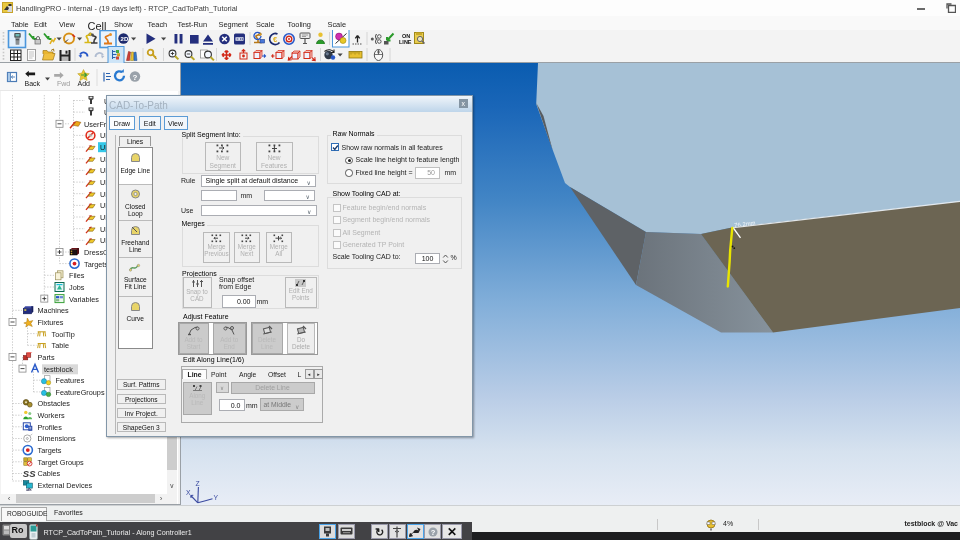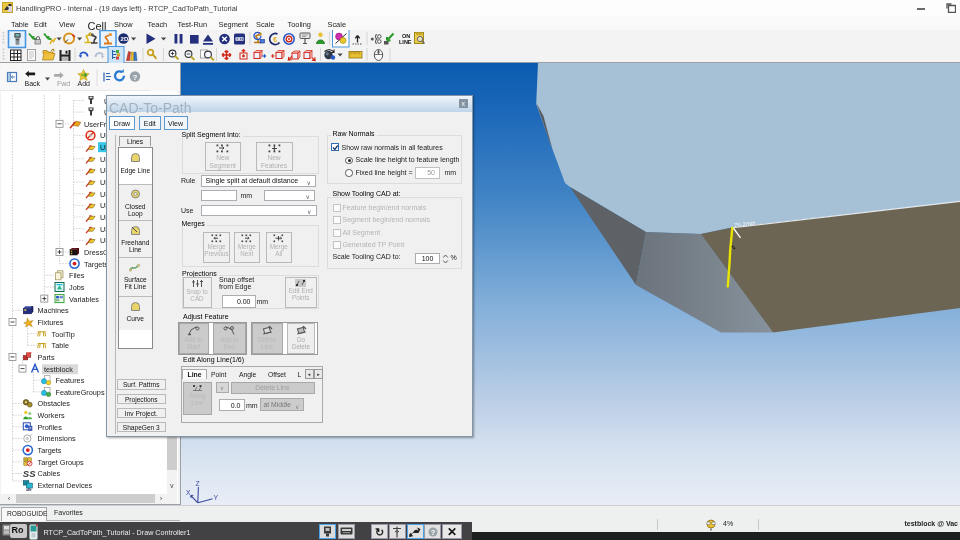--- a/index.html
+++ b/index.html
@@ -604,21 +604,21 @@
     <rect x="2" y="6.5" width="5" height="3.5" fill="#bbb"></rect>
   </svg>
 <div class="ab" style="left:9.5px;top:523.5px;width:17px;height:14.5px;background:#c9c9c9;border-radius:2px"></div>
 <div class="tx" style="left:11.5px;top:525px;font-size:9px;font-weight:bold;color:#111">Ro</div>
 <svg class="ab" style="left:28px;top:523.5px" width="11" height="16" viewBox="0 0 11 16">
     <rect x="1.5" y="0.5" width="8" height="15" rx="1.5" fill="#e8eef0" stroke="#9aa" stroke-width="0.5"></rect>
     <rect x="2.5" y="1.5" width="6" height="6" fill="#2a9a94"></rect>
     <rect x="3.5" y="9" width="4" height="4.5" fill="#c0ced4"></rect>
     <rect x="8" y="0.5" width="1.5" height="2" fill="#c03028"></rect>
   </svg>
-<div class="tx" style="left:43.5px;top:527.5px;font-size:7.2px;color:#ececec">RTCP_CadToPath_Tutorial - Draw Controller1</div>
+<div class="tx" style="left:43.5px;top:527.5px;font-size:7.2px;color:#ececec">RTCP_CadToPath_Tutorial - Along Controller1</div>
 
 <div class="ab" style="left:319px;top:523.5px;width:17px;height:15.5px;background:#dcdcdc;border:1.4px solid #4aa3e8"></div>
 <svg class="ab" style="left:322px;top:526px" width="11" height="11" viewBox="0 0 11 11">
     <rect x="2" y="0.5" width="7" height="7" fill="#3a3a3a"></rect>
     <rect x="3.5" y="2" width="4" height="3" fill="#bbb"></rect>
     <rect x="4" y="7.5" width="3" height="3" fill="#3a3a3a"></rect>
   </svg>
 <div class="ab" style="left:338px;top:523.5px;width:17px;height:15.5px;background:#dcdcdc;border:1px solid #99a"></div>
 <svg class="ab" style="left:340px;top:527px" width="13" height="8" viewBox="0 0 13 8">
     <rect x="0.5" y="0.5" width="12" height="7" rx="1" fill="#3a3a3a"></rect>
@@ -638,21 +638,21 @@
   </svg>
 <div class="ab" style="left:424px;top:523.5px;width:17px;height:15.5px;background:#e2e2e2;border:1px solid #99a"></div>
 <svg class="ab" style="left:427.5px;top:526.5px" width="10" height="10" viewBox="0 0 10 10">
     <circle cx="5" cy="5" r="4.5" fill="#9aa2aa"></circle>
     <text x="2.8" y="8" font-size="7.5" font-weight="bold" fill="#fff">?</text>
   </svg>
 <div class="ab" style="left:442px;top:523.5px;width:20px;height:15.5px;background:#e8e8e8;border:1px solid #99a;color:#111;font-size:12px;text-align:center;line-height:14px;font-weight:bold">✕</div>
 
 <div class="ab" id="dlg" style="left:106px;top:95px;width:366.5px;height:341.5px;background:#f0f0f0;border:1px solid #8296a8;box-shadow:1px 1px 2px rgba(0,0,0,0.35)">
 <div class="ab" style="left:0;top:0;width:364.5px;height:15.5px;background:linear-gradient(#f0f5fa,#bed5ea)"></div>
-<div class="tx" style="left:2px;top:3.5px;font-size:14px;color:#a3b1bf">CAD-To-Path</div>
+<div class="tx" style="left:2px;top:3.5px;font-size:10px;color:#a3b1bf">CAD-To-Path</div>
 <div class="ab" style="left:351.5px;top:2.5px;width:9.5px;height:9px;background:#8494a2;color:#fff;font-size:7px;text-align:center;line-height:9px">x</div>
 
 <div class="ab" style="left:2px;top:19.5px;width:26px;height:14px;border:1px solid #5b9bd5;background:#fbfdfe;font-size:7px;color:#111;text-align:center;line-height:13px">Draw</div>
 <div class="ab" style="left:31.5px;top:19.5px;width:22.5px;height:14px;border:1px solid #5b9bd5;background:#f1f6fb;font-size:7px;color:#111;text-align:center;line-height:13px">Edit</div>
 <div class="ab" style="left:56.5px;top:19.5px;width:24px;height:14px;border:1px solid #5b9bd5;background:#f1f6fb;font-size:7px;color:#111;text-align:center;line-height:13px">View</div>
 
 <div class="ab" style="left:7.5px;top:38.5px;width:0;height:299px;border-left:1px solid #b8b8b8"></div>
 <div class="ab" style="left:12px;top:39.5px;width:32px;height:10px;border:1px solid #999;border-bottom:none;background:#f0f0f0;font-size:6.8px;color:#111;text-align:center;line-height:10px">Lines</div>
 <div class="ab" style="left:10.5px;top:51px;width:35.5px;height:202px;border:1px solid #8a8a8a;background:#fff">
  <div class="ab" style="left:0;top:0;width:33.5px;height:35.5px;background:#fff;text-align:center">

